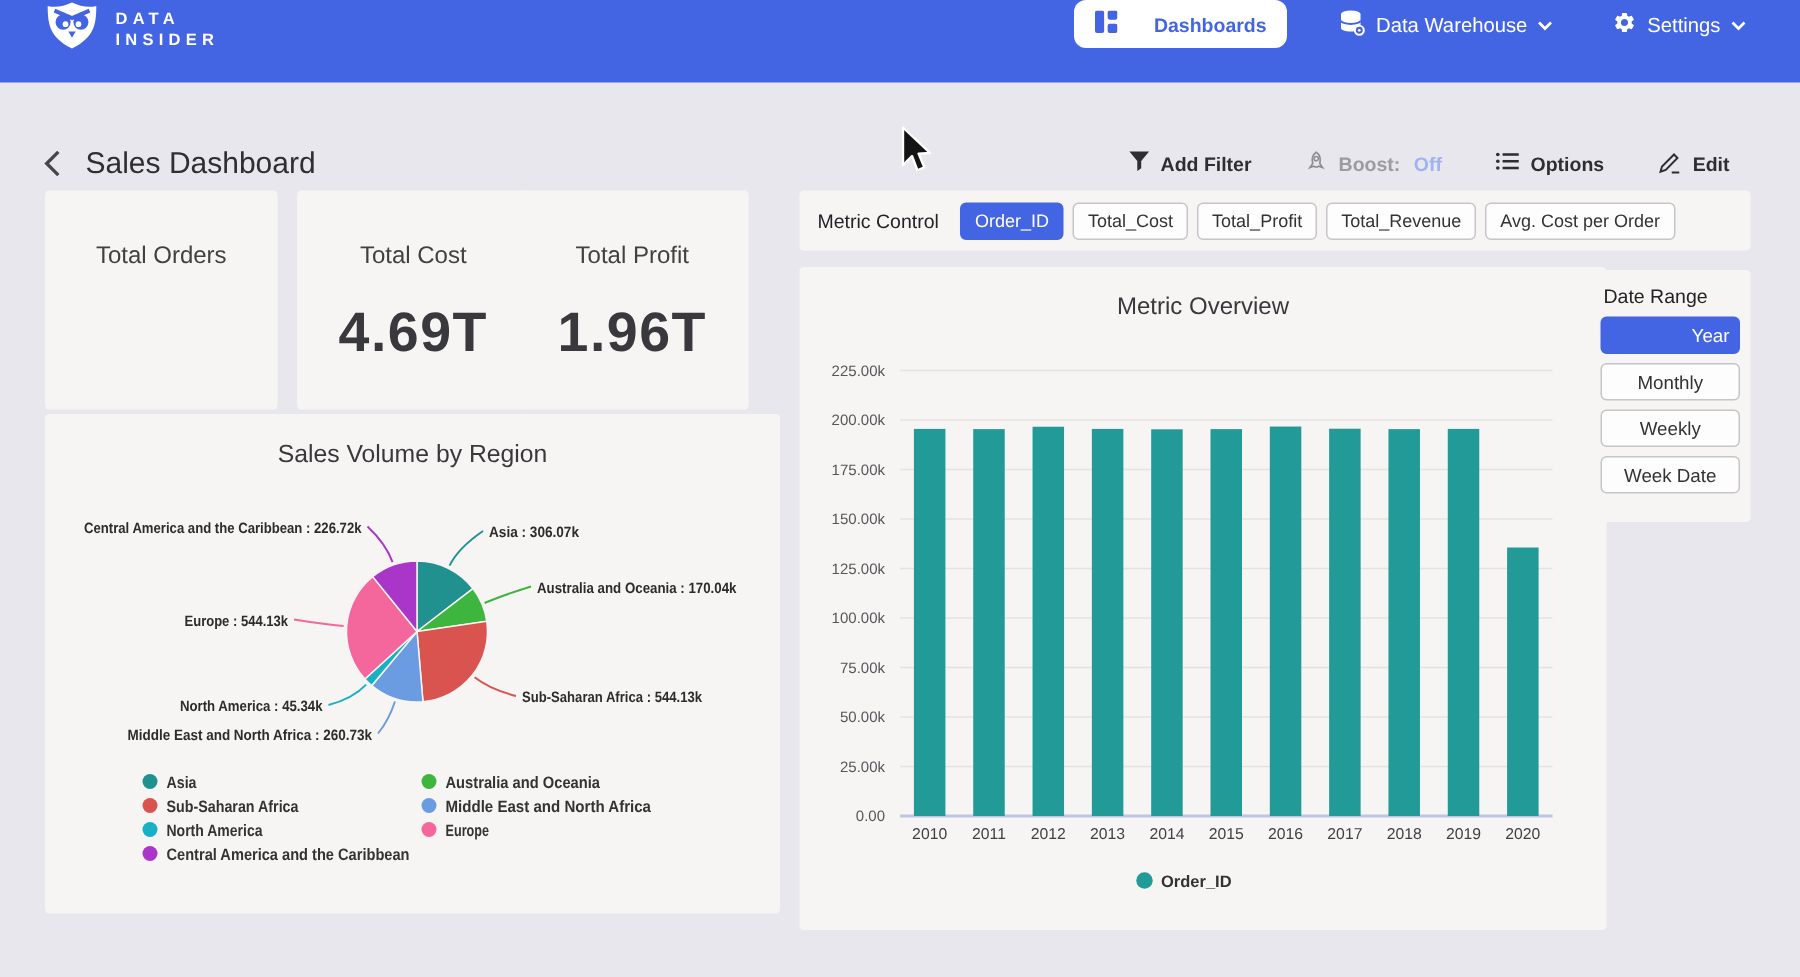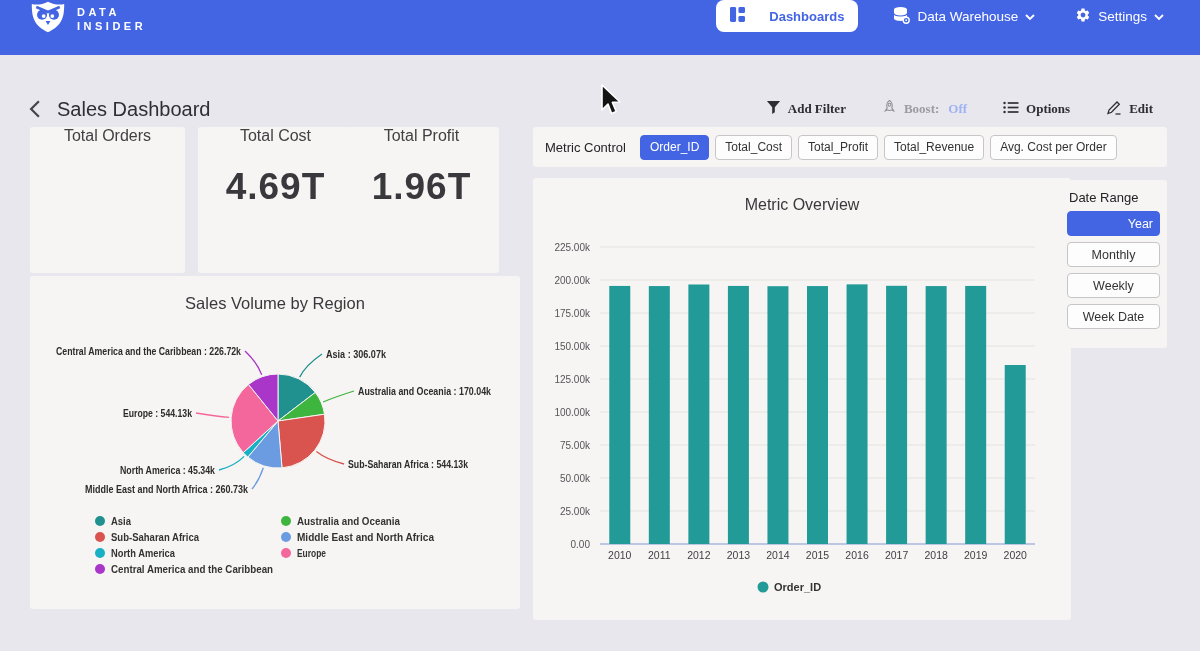--- a/index.html
+++ b/index.html
@@ -18,28 +18,28 @@
   .nav-item{display:flex;align-items:center;gap:7px;color:#fff;font-size:13.5px;background:none;border:none;
             cursor:pointer;font-family:"Liberation Sans",sans-serif;}
 
   
   .page-header{position:absolute;top:55px;left:0;width:100%;height:66px;box-sizing:border-box;
                display:flex;align-items:center;padding:8px 41px 0 28px;margin-top:17px;}
   .back-btn{background:none;border:none;padding:0;cursor:pointer;display:flex;align-items:center;}
   .page-title{font-size:20px;color:#2f2f33;margin-left:15px;}
   .header-actions{margin-left:auto;display:flex;align-items:center;gap:24px;}
   .action{display:flex;align-items:center;gap:7px;background:none;border:none;cursor:pointer;
-          font-size:13px;font-weight:bold;color:#2e2e32;font-family:Liberation Serif, serif;}
+          font-size:13px;font-weight:bold;color:#2e2e32;font-family:Liberation Sans, sans-serif;}
   .action .muted{color:#9b9ba3;}
   .boost-off{color:#9fb2f2;margin-left:2px;}
 
   
   .card{position:absolute;background:#f6f5f3;border-radius:3px;}
   .kpi{width:155px;height:146px;top:127px;text-align:center;}
-  .kpi .kpi-label{font-size:16px;color:#414144;text-align:center;}
+  .kpi .kpi-label{margin-top:35px;font-size:16px;color:#414144;text-align:center;}
   .kpi .kpi-value{margin-top:21px;font-size:37px;font-weight:bold;color:#39393d;letter-spacing:1px;}
   .kpi1{left:30px;} .kpi2{left:198px;} .kpi3{left:344px;}
 
   .pie-card{left:30px;top:276px;width:490px;height:333px;}
   .card-title{text-align:center;font-size:16.5px;color:#39393d;padding-top:18px;}
   .pie-card svg{position:absolute;left:0;top:0;}
 
   .metric-strip{left:533px;top:127px;width:634px;height:40px;display:flex;align-items:center;
                 box-sizing:border-box;padding:0 12px;}
   .metric-label{font-size:13px;color:#232327;width:95px;flex:none;}

